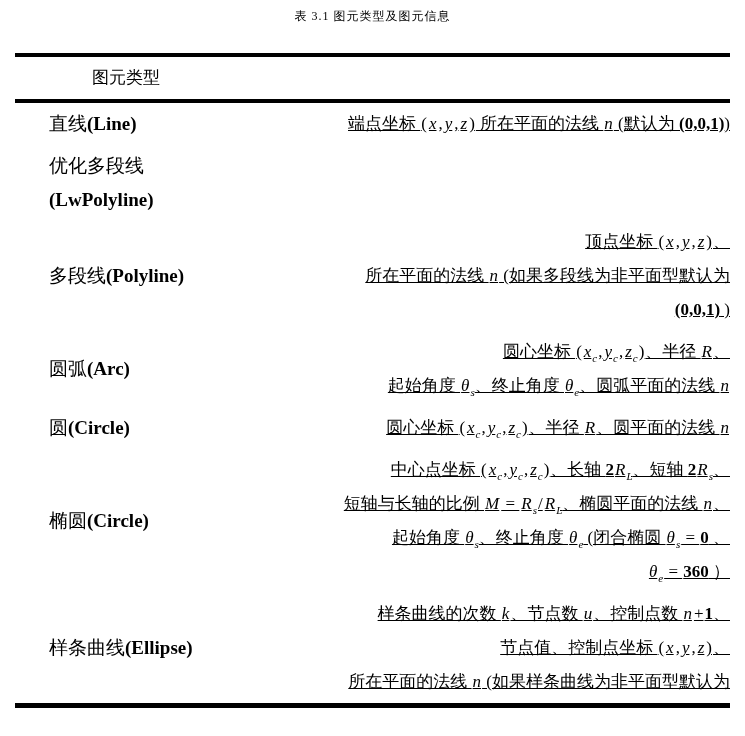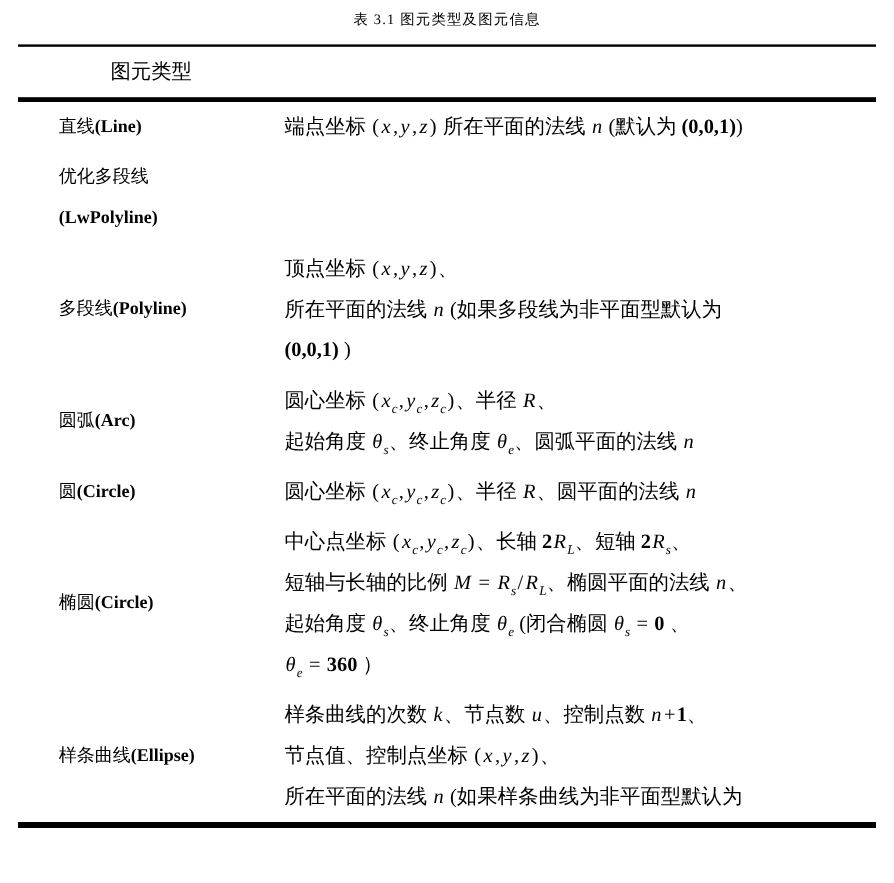--- a/index.html
+++ b/index.html
@@ -16,22 +16,22 @@
   }
   .caption {
     height: 37px;
     padding-top: 8px;
     box-sizing: border-box;
     text-align: center;
     font-size: 12px;
     letter-spacing: 1px;
   }
   .tbl {
-    margin: 0 15px;
-    border-top: 2px solid #000000;
+    margin: 16px 15px;
+    border-top: 4px solid #000000;
     border-bottom: 5px solid #000;
   }
   .header-row {
     display: flex;
     border-bottom: 4px solid #000;
     height: 42px;
     line-height: 42px;
     font-size: 17px;
   }
   .hcell { text-align: center; }
@@ -39,26 +39,27 @@
   .col-info { flex: 1 1 auto; }
   .row {
     display: flex;
     align-items: center;
   }
   .cell { padding: 4px 0; box-sizing: border-box; }
   .type-cell {
     width: 222px; flex: 0 0 222px;
     padding-left: 34px;
     text-align: left;
-    font-size: 15px;
+    font-size: 19px;
   }
   .info-cell {
     flex: 1 1 auto;
-    text-align: left;
+    text-align: right;
     font-size: 17px;
+    text-decoration: underline;
   }
   .line {
     line-height: 34px;
     height: 34px;
     white-space: nowrap;
   }
   
   .seg-t  { font-family: "Liberation Serif", "DejaVu Serif", serif; }
   .seg-en { font-weight: 700; }
   .seg-v  { font-style: italic; padding: 0 1px; }

